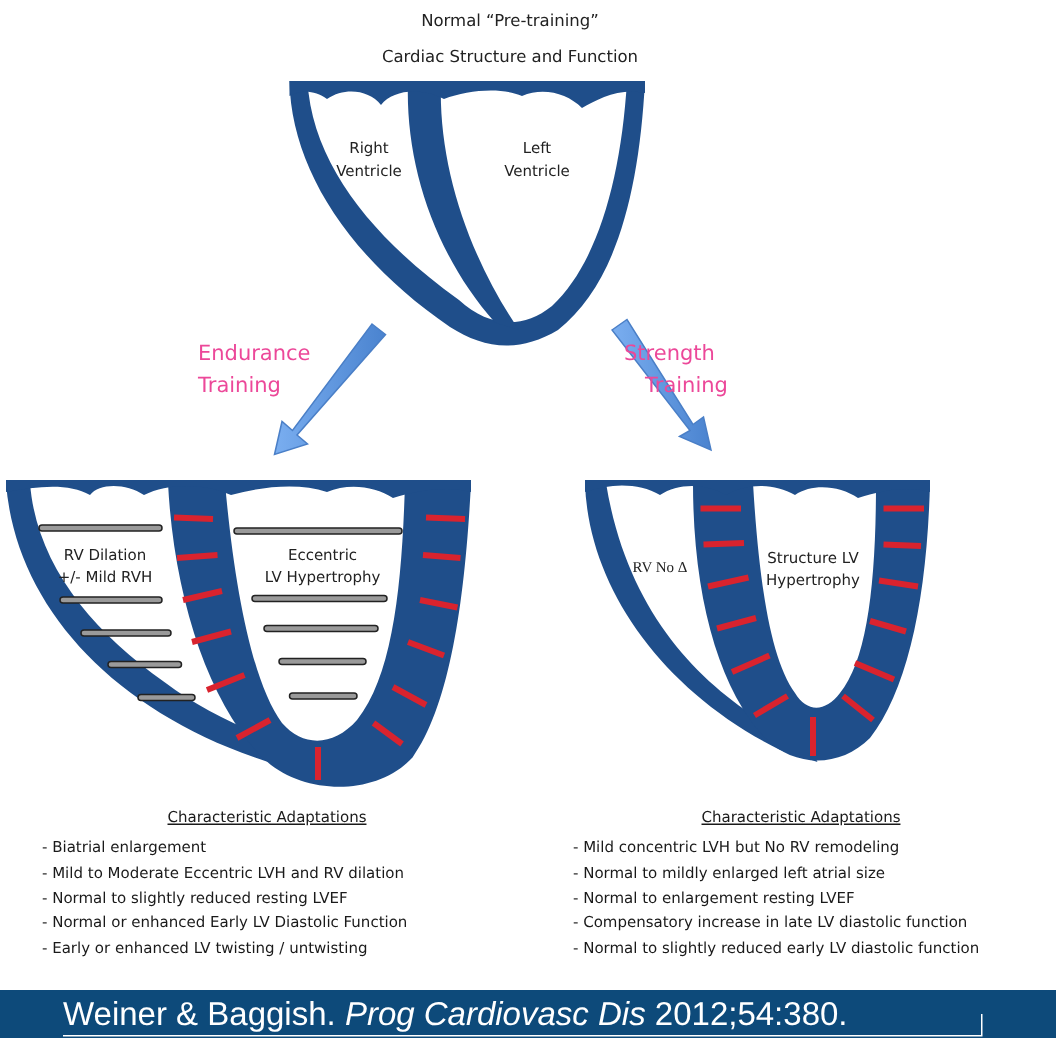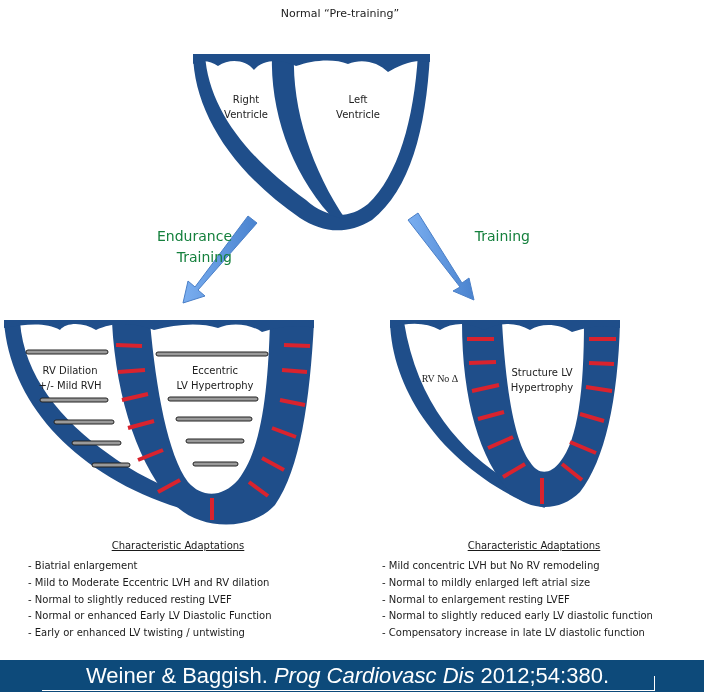--- a/index.html
+++ b/index.html
@@ -1,37 +1,38 @@
 <!DOCTYPE html>
 <html><head>
 <meta charset="utf-8">
 <style>
   html, body { margin: 0; padding: 0; background: #ffffff; }
   body { width: 704px; height: 692px; position: relative; overflow: hidden; font-family: "Liberation Sans", sans-serif; }
   #stage { position: absolute; left: 0; top: 0; width: 704px; height: 692px; }
   .title { position: absolute; left: 180px; top: 2px; width: 320px; text-align: center; font-family: "DejaVu Sans", sans-serif; font-size: 11px; line-height: 24px; color: #222; }
   .label-sm { position: absolute; font-family: "DejaVu Sans", sans-serif; font-size: 10px; line-height: 15px; color: #222; text-align: center; }
-  .train { position: absolute; font-family: "DejaVu Sans", sans-serif; font-size: 14px; line-height: 21px; color: #15803d; text-align: right; }
+  .train { position: absolute; font-family: "DejaVu Sans", sans-serif; font-size: 14px; line-height: 21px; color: #ec4899; text-align: left; }
   .adapt { position: absolute; font-family: "DejaVu Sans", sans-serif; font-size: 10px; color: #1a1a1a; }
   .adapt .hdr { text-decoration: underline; text-align: center; margin-bottom: 7px; }
   .adapt ul { list-style: none; margin: 0; padding: 0; }
   .adapt li { line-height: 16.8px; white-space: nowrap; }
   .footer { position: absolute; left: 0; top: 660px; width: 704px; height: 32px; background: #0d4a7a; }
-  .footer-text { position: absolute; left: 42px; top: 0; color: #fff; font-family: "Liberation Sans", sans-serif; font-size: 22px; line-height: 32px; white-space: nowrap; margin-left: 44px; }
+  .footer-text { position: absolute; left: 42px; top: 0; color: #fff; font-family: "Liberation Sans", sans-serif; font-size: 22px; line-height: 32px; white-space: nowrap; }
   .footer-line { position: absolute; left: 42px; top: 690px; width: 612px; height: 1px; background: #fff; }
   .footer-tick { position: absolute; left: 654px; top: 676px; width: 1px; height: 15px; background: #fff; }
   svg { position: absolute; left: 0; top: 0; }
 </style>
 </head>
 <body>
 
 <div id="stage">
 
   <div class="title">
     <div>Normal “Pre-training”</div>
+    <div>Cardiac Structure and Function</div>
   </div>
 
   <svg width="704" height="692" viewBox="0 0 704 692">
     <defs>
       <linearGradient id="arrowGrad" x1="0" y1="0" x2="1" y2="0">
         <stop offset="0" stop-color="#7aaef0"></stop>
         <stop offset="1" stop-color="#4a83cf"></stop>
       </linearGradient>
     </defs>
 
@@ -140,20 +141,21 @@
   <div class="label-sm" style="left:328px; top:92px; width:60px;">
     <div>Left</div>
     <div>Ventricle</div>
   </div>
 
   <div class="train" style="left:132px; top:226px; width:100px;">
     <div>Endurance</div>
     <div>Training</div>
   </div>
   <div class="train" style="left:430px; top:226px; width:100px;">
+    <div style="margin-left:-14px;">Strength</div>
     <div>Training</div>
   </div>
 
   <div class="label-sm" style="left:30px; top:363px; width:80px;">
     <div>RV Dilation</div>
     <div>+/- Mild RVH</div>
   </div>
   <div class="label-sm" style="left:160px; top:363px; width:110px;">
     <div>Eccentric</div>
     <div>LV Hypertrophy</div>
@@ -177,22 +179,22 @@
       <li>- Early or enhanced LV twisting / untwisting</li>
     </ul>
   </div>
 
   <div class="adapt" style="left:382px; top:540px; width:322px;">
     <div class="hdr" style="margin-left:-18px;">Characteristic Adaptations</div>
     <ul>
       <li>- Mild concentric LVH but No RV remodeling</li>
       <li>- Normal to mildly enlarged left atrial size</li>
       <li>- Normal to enlargement resting LVEF</li>
+      <li>- Compensatory increase in late LV diastolic function</li>
       <li>- Normal to slightly reduced early LV diastolic function</li>
-      <li>- Compensatory increase in late LV diastolic function</li>
     </ul>
   </div>
 
   <div class="footer">
     <div class="footer-text"><span>Weiner &amp; Baggish. </span><em>Prog Cardiovasc Dis</em><span> 2012;54:380.</span></div>
   </div>
   <div class="footer-line"></div>
   <div class="footer-tick"></div>
 </div>
 

